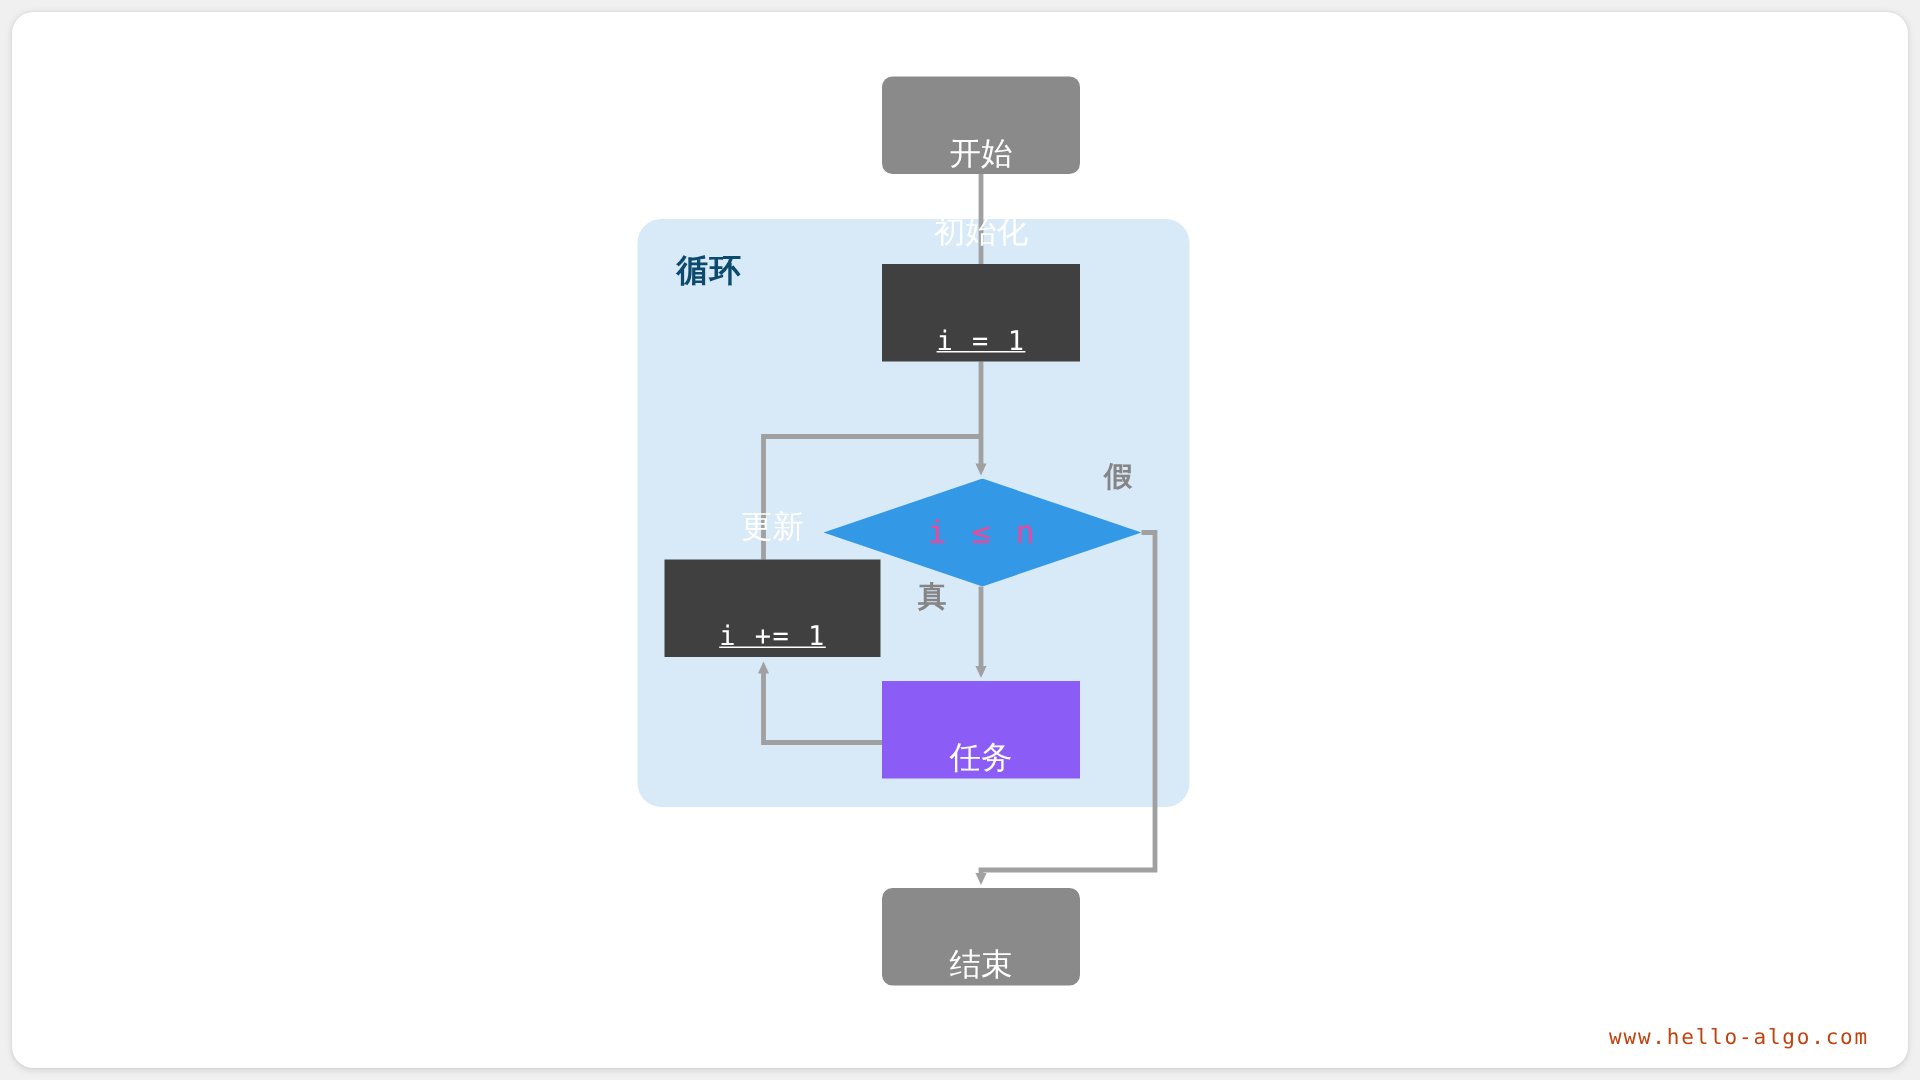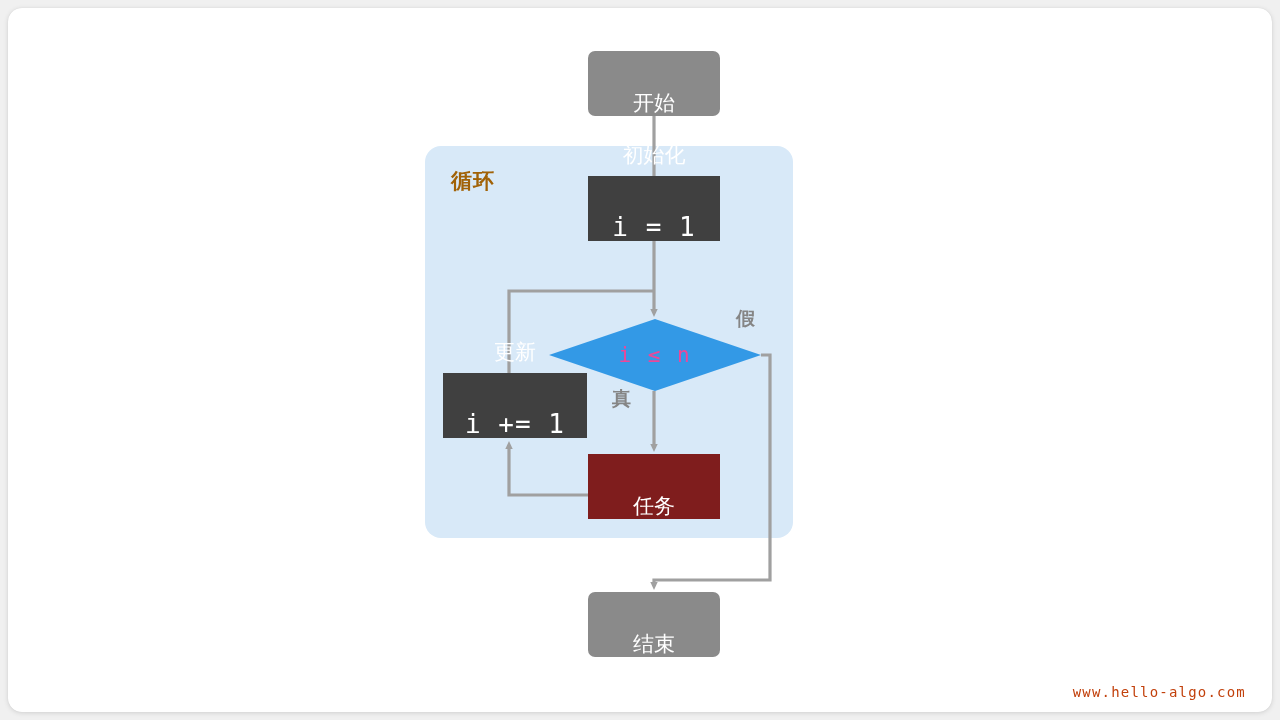--- a/index.html
+++ b/index.html
@@ -40,49 +40,50 @@
     top: 138px;
     width: 368px;
     height: 392px;
     background: #d8e9f8;
     border-radius: 16px;
   }
   .loop-label {
     position: absolute;
     left: 443px;
     top: 160px;
-    color: #a16207;
+    color: #0c4a6e;
     font-size: 21px;
     font-weight: bold;
     letter-spacing: 1px;
     line-height: 26px;
   }
   .node {
     position: absolute;
     display: flex;
     flex-direction: column;
     align-items: center;
     justify-content: flex-end;
     color: #ffffff;
     text-align: center;
     box-sizing: border-box;
   }
   .node .l1 { font-size: 21px; line-height: 26px; }
   .node .l2 {
     font-family: "DejaVu Sans Mono", "Liberation Mono", monospace;
-    font-size: 26px;
+    font-size: 18px;
     line-height: 27px;
     letter-spacing: 1px;
+    text-decoration: underline;
   }
   .terminal {
     background: #8a8a8a;
     border-radius: 7px;
   }
   .process-blue { background: #404040; gap: 46px; }
-  .process-green { background: #7f1d1d; }
+  .process-green { background: #8b5cf6; }
 
   #node-start { left: 580px; top: 43px; width: 132px; height: 65px; }
   #node-end   { left: 580px; top: 584px; width: 132px; height: 65px; }
   #node-init  { left: 580px; top: 168px; width: 132px; height: 65px; }
   #node-update{ left: 435px; top: 365px; width: 144px; height: 65px; }
   #node-task  { left: 580px; top: 446px; width: 132px; height: 65px; }
 
   .diamond {
     position: absolute;
     left: 541px;

